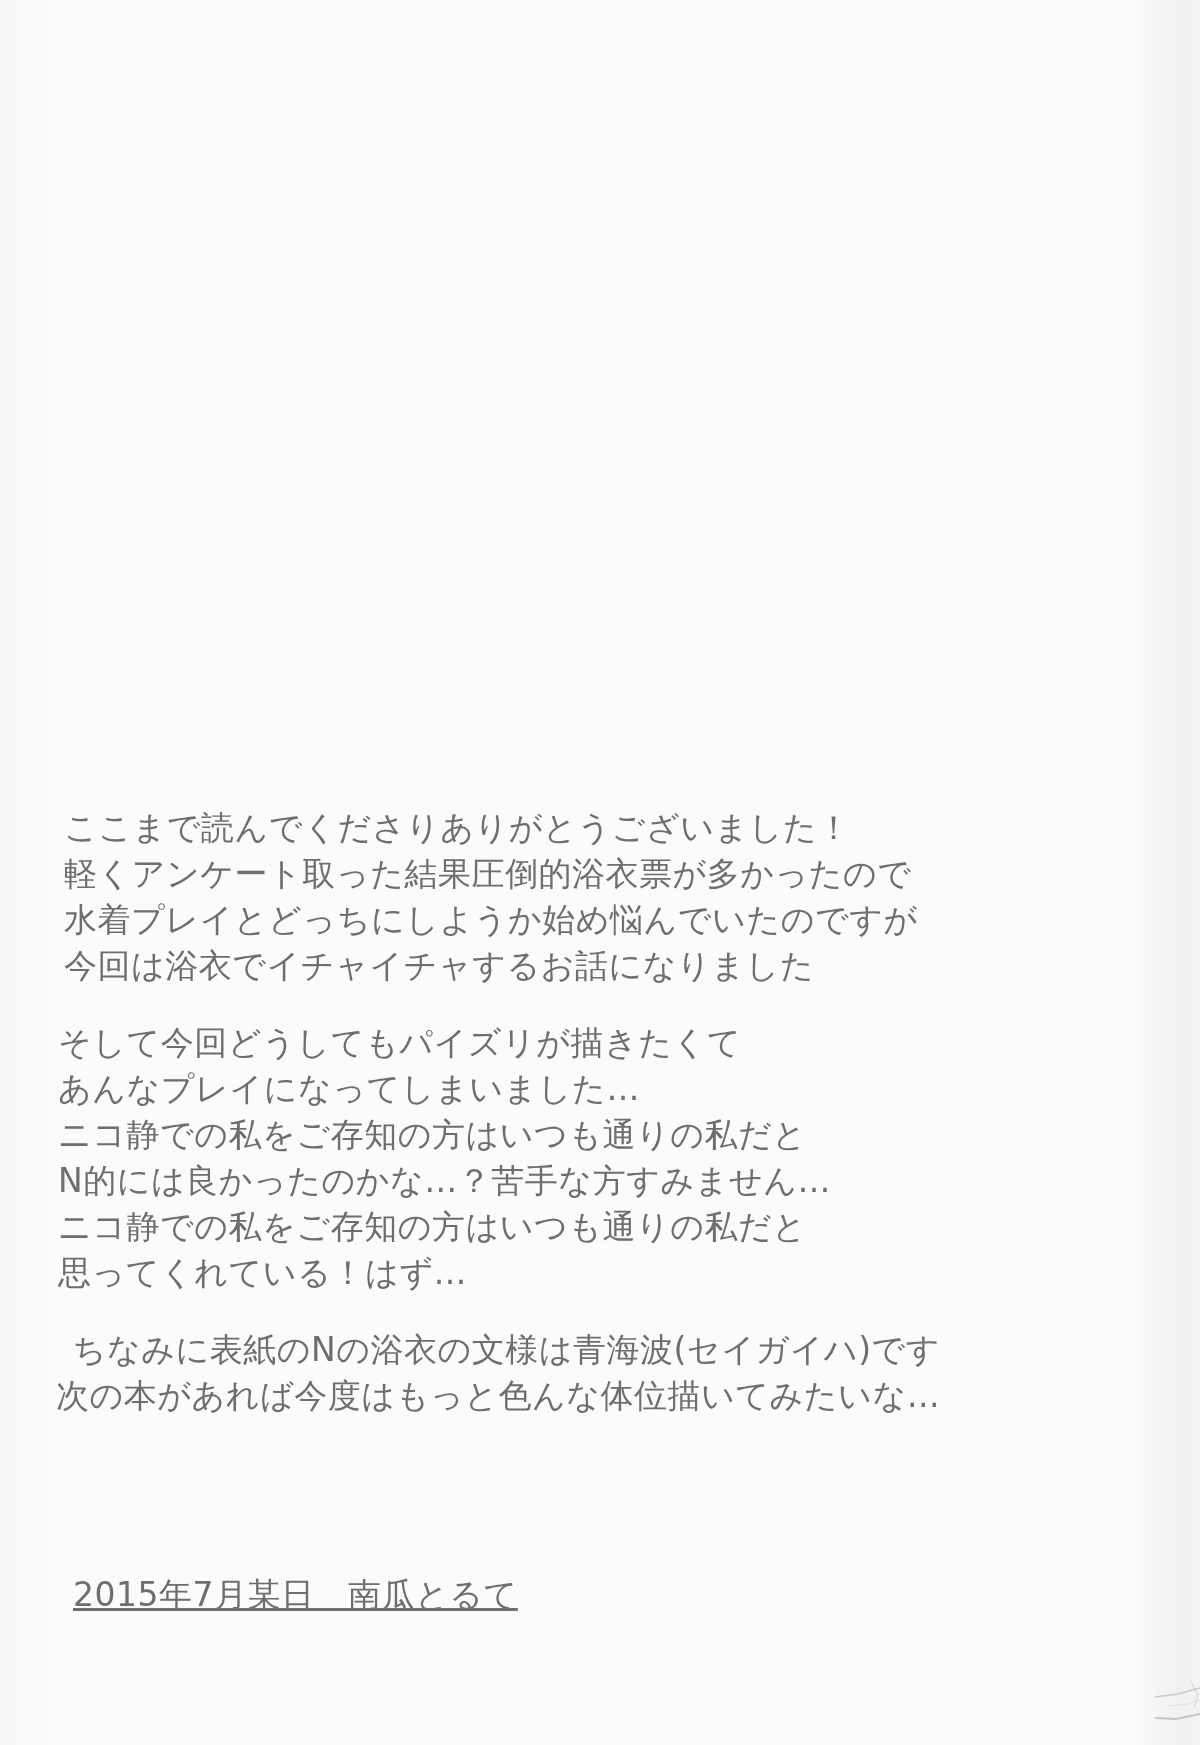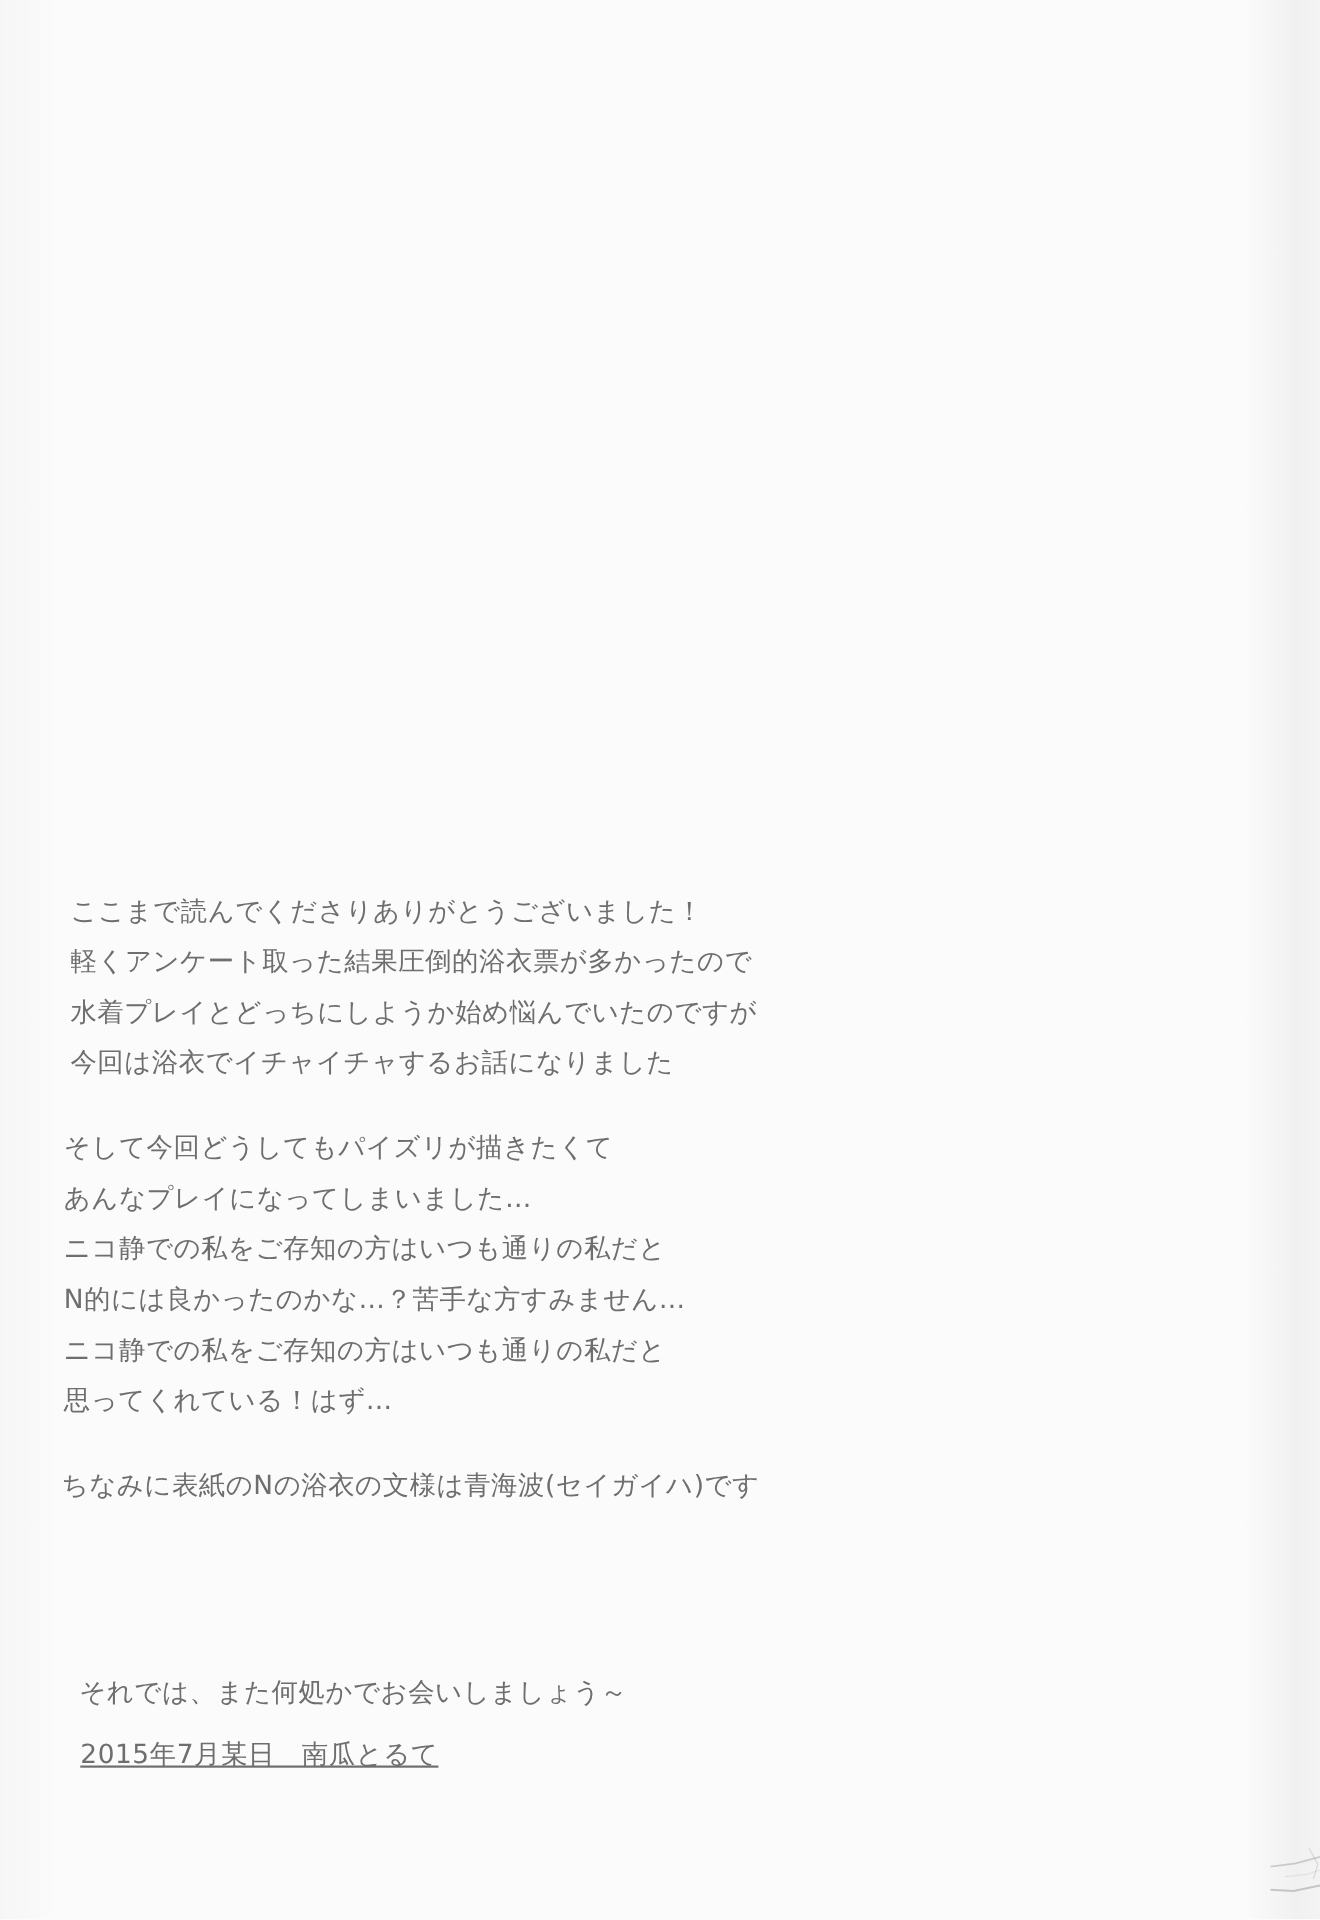--- a/index.html
+++ b/index.html
@@ -34,21 +34,21 @@
     top: 0;
     left: 0;
     width: 55px;
     height: 100%;
     background: linear-gradient(to left, rgba(0,0,0,0) 0%, rgba(0,0,0,0.02) 100%);
     pointer-events: none;
   }
   .text-block {
     position: absolute;
     color: #6e6e6e;
-    font-size: 24px;
+    font-size: 33px;
     line-height: 46px;
     letter-spacing: 0.5px;
     white-space: nowrap;
   }
   .para-1 { top: 805px;  left: 64px; }
   .para-2 { top: 1020px; left: 58px; }
   .para-3 { top: 1327px; left: 56px; text-align: right; }
   .closing-line { top: 1515px; left: 72px; }
   .date-line    { top: 1572px; left: 73px; text-decoration: underline; }
   .scratch {
@@ -79,23 +79,23 @@
     <div>そして今回どうしてもパイズリが描きたくて</div>
     <div>あんなプレイになってしまいました…</div>
     <div>ニコ静での私をご存知の方はいつも通りの私だと</div>
     <div>N的には良かったのかな…？苦手な方すみません…</div>
     <div>ニコ静での私をご存知の方はいつも通りの私だと</div>
     <div>思ってくれている！はず…</div>
   </div>
 
   <div class="text-block para-3">
     <div>ちなみに表紙のNの浴衣の文様は青海波(セイガイハ)です</div>
+    <div>次の本があれば今度はもっと色んな体位描いてみたいな…</div>
   </div>
 
-  <div class="text-block closing-line">それでは、また何処かでお会いしましょう～</div>
 
   <div class="text-block date-line">2015年7月某日　南瓜とるて</div>
 
   <svg class="scratch" viewBox="0 0 92 80" xmlns="http://www.w3.org/2000/svg">
     <polyline points="47,37 70,34 92,28" fill="none" stroke="#8f8f8f" stroke-width="1.6" opacity="0.4"></polyline>
     <polyline points="47,58 68,59 92,54" fill="none" stroke="#8f8f8f" stroke-width="1.8" opacity="0.45"></polyline>
     <polyline points="82,20 90,35 86,48" fill="none" stroke="#a0a0a0" stroke-width="1.2" opacity="0.3"></polyline>
     <polyline points="60,46 80,44 92,40" fill="none" stroke="#b0b0b0" stroke-width="1.0" opacity="0.25"></polyline>
   </svg>
 

